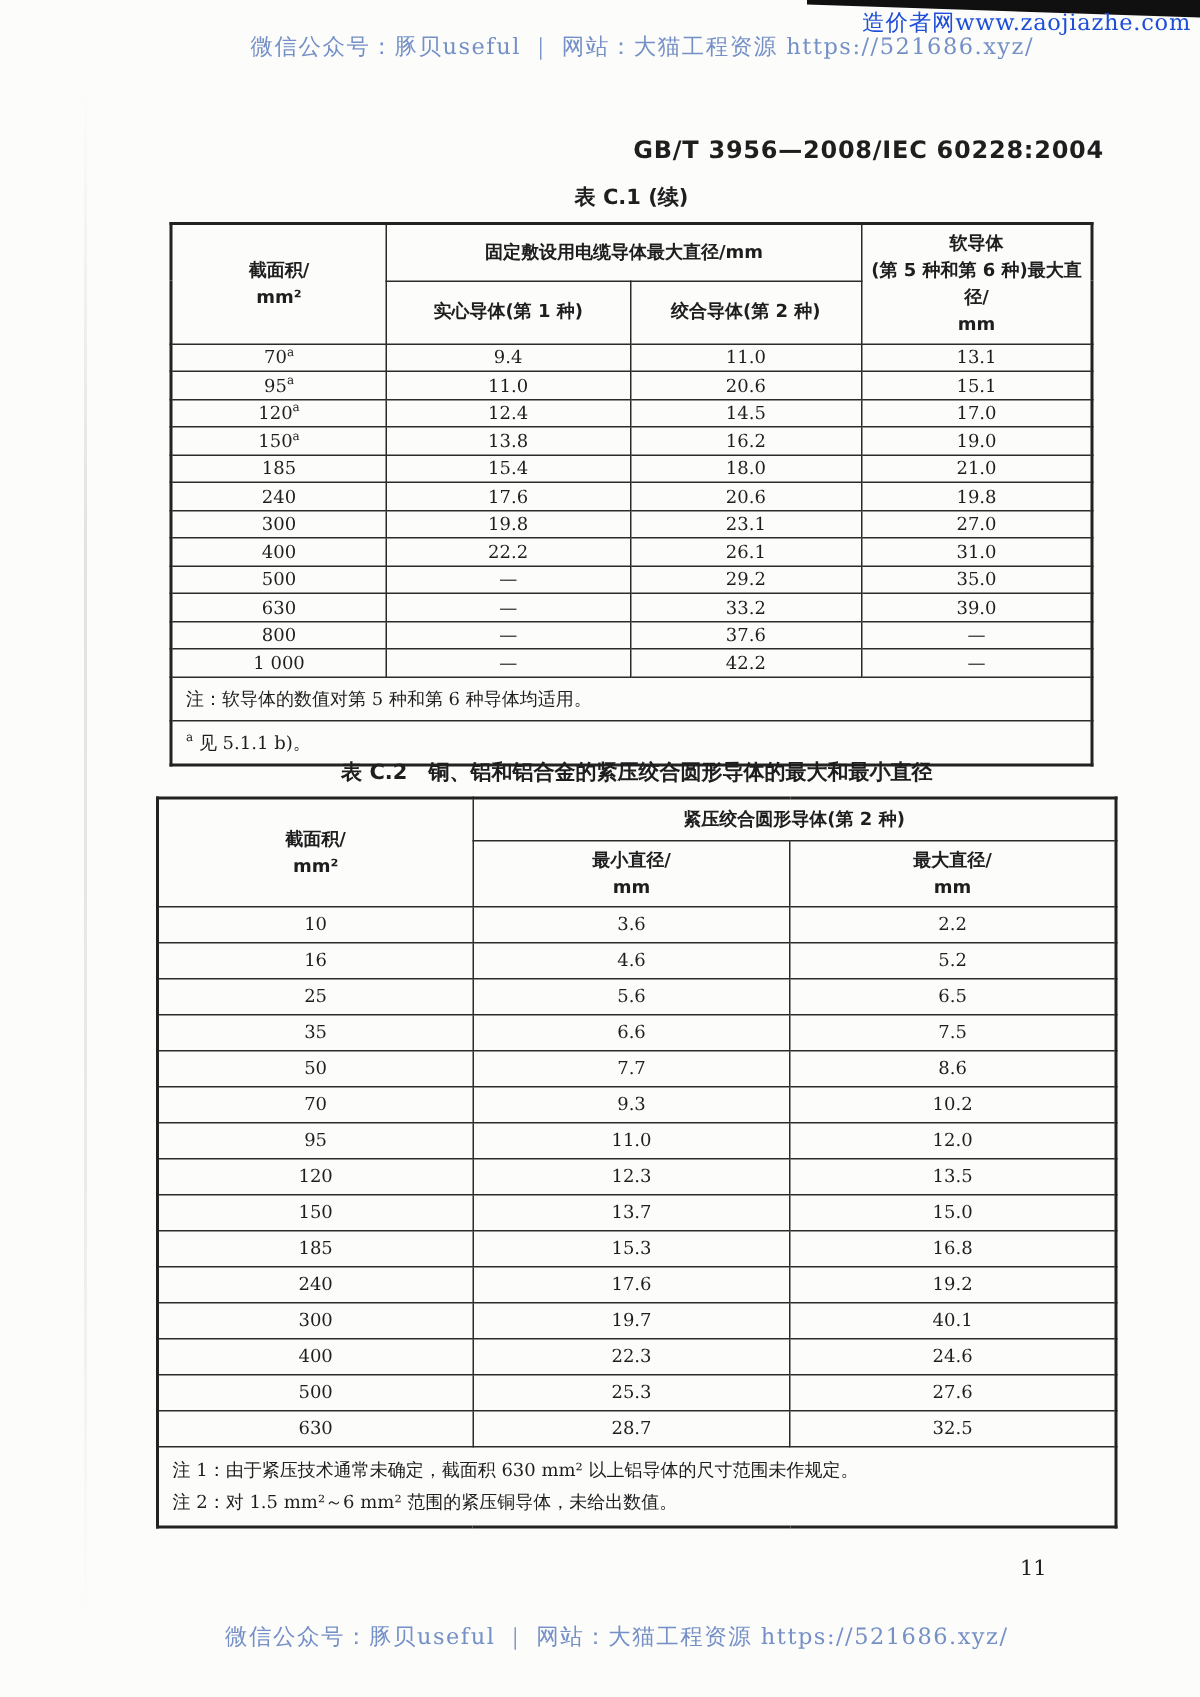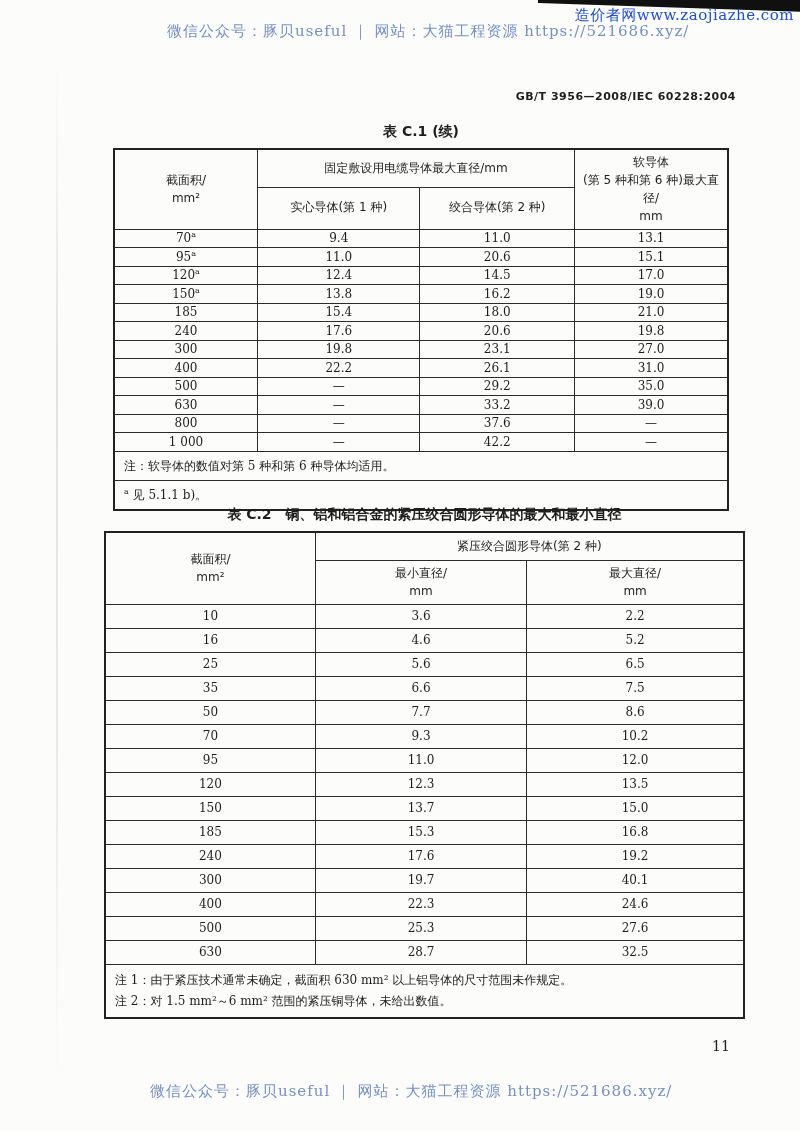--- a/index.html
+++ b/index.html
@@ -27,21 +27,21 @@
   .header-channel {
     position:absolute; top:22px; left:167px;
     font-size:15px; letter-spacing:1px;
   }
   .footer-channel {
     position:absolute; top:1082px; left:150px;
     font-size:15px; letter-spacing:1px;
   }
   .doc-number {
     position:absolute; top:90px; right:64px;
-    font-weight:bold; font-size:11px;
+    font-weight:bold; font-size:16px;
     font-family:"DejaVu Sans","Liberation Sans",sans-serif;
     letter-spacing:0.5px;
   }
   .table-block { position:absolute; }
   .c1-block { top:123px; left:113px; width:616px; }
   .c2-block { top:506px; left:104px; width:641px; }
   .table-title {
     text-align:center; font-weight:bold; font-size:14px;
     margin-bottom:7px;
     font-family:"DejaVu Sans","Liberation Sans",sans-serif;
@@ -50,39 +50,39 @@
     border-collapse:collapse; width:100%;
     border:2px solid #222;
   }
   th, td {
     border:1.5px solid #2b2b2b;
     text-align:center; vertical-align:middle;
     font-size:12px; font-weight:normal;
     padding:1px 2px;
   }
   thead th {
-    font-weight:normal;
+    font-weight:bold;
     font-family:"DejaVu Sans","Liberation Sans",sans-serif;
     line-height:1.6;
   }
   .c1-block thead tr.h1 th { height:38px; }
   .c1-block thead tr.h2 th { height:42px; }
   .c1-block tbody tr { height:18.5px; }
   .c2-block thead tr.h1 th { height:28px; }
   .c2-block thead tr.h2 th { height:44px; }
   .c2-block tbody tr { height:24px; }
   .hdr-multiline { line-height:1.5; }
   td.note-cell {
     text-align:left; padding:4px 6px 4px 9px; font-size:12px;
     line-height:1.7;
   }
   .c1-block td.note-cell { height:26px; }
   sup { font-size:8px; vertical-align:super; line-height:0; }
   .page-num {
-    position:absolute; top:1038px; left:712px;
+    position:absolute; top:1038px; left:680px;
     font-size:14px;
   }
 </style>
 </head>
 <body>
 
 <div class="artifact-top"></div>
 <div class="artifact-left"></div>
 
 <div class="watermark-red" style="color:#1d4ed8;">造价者网www.zaojiazhe.com</div>

